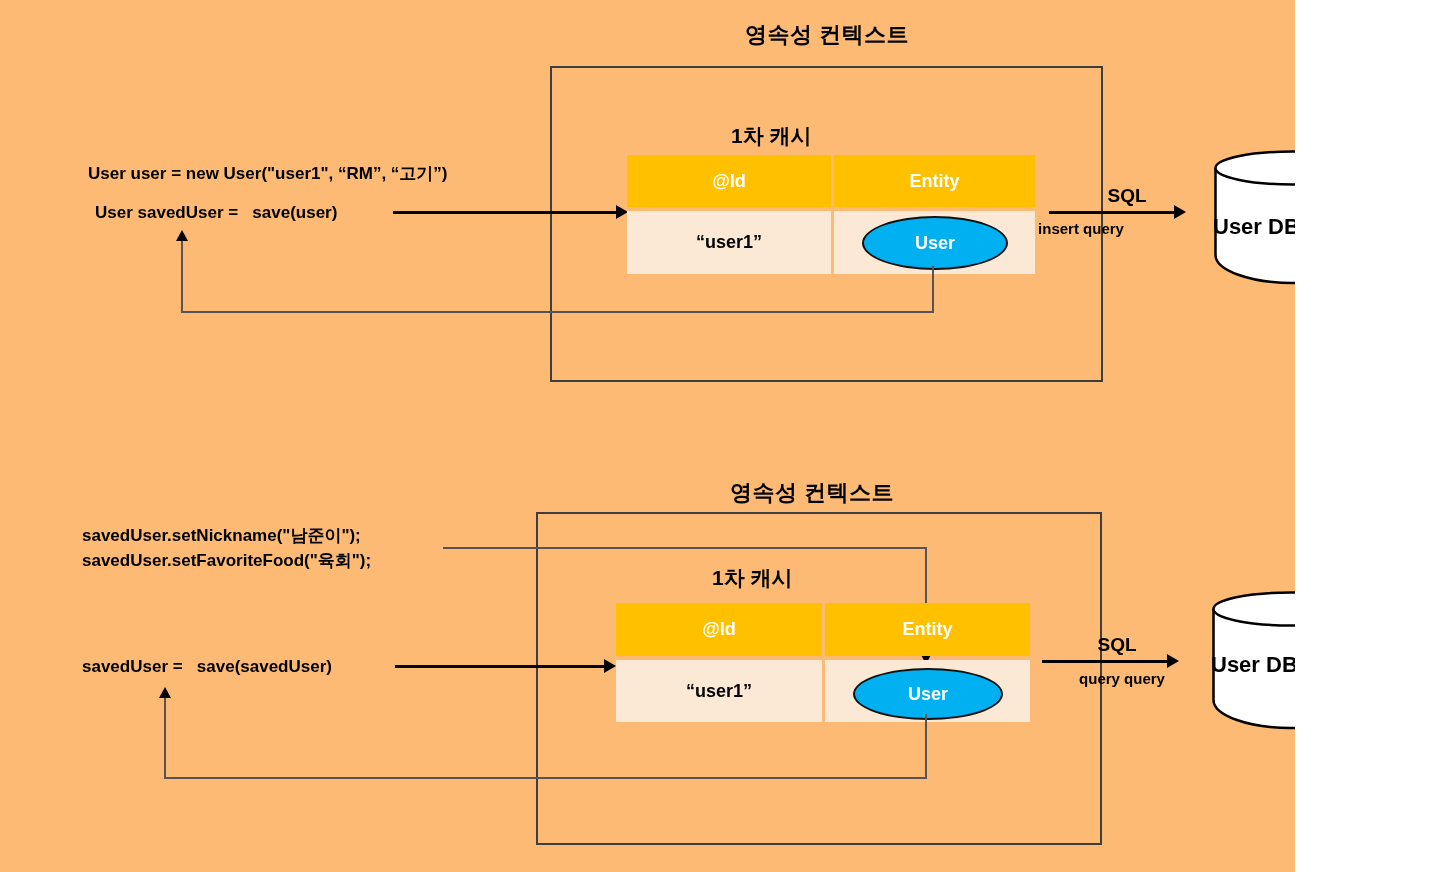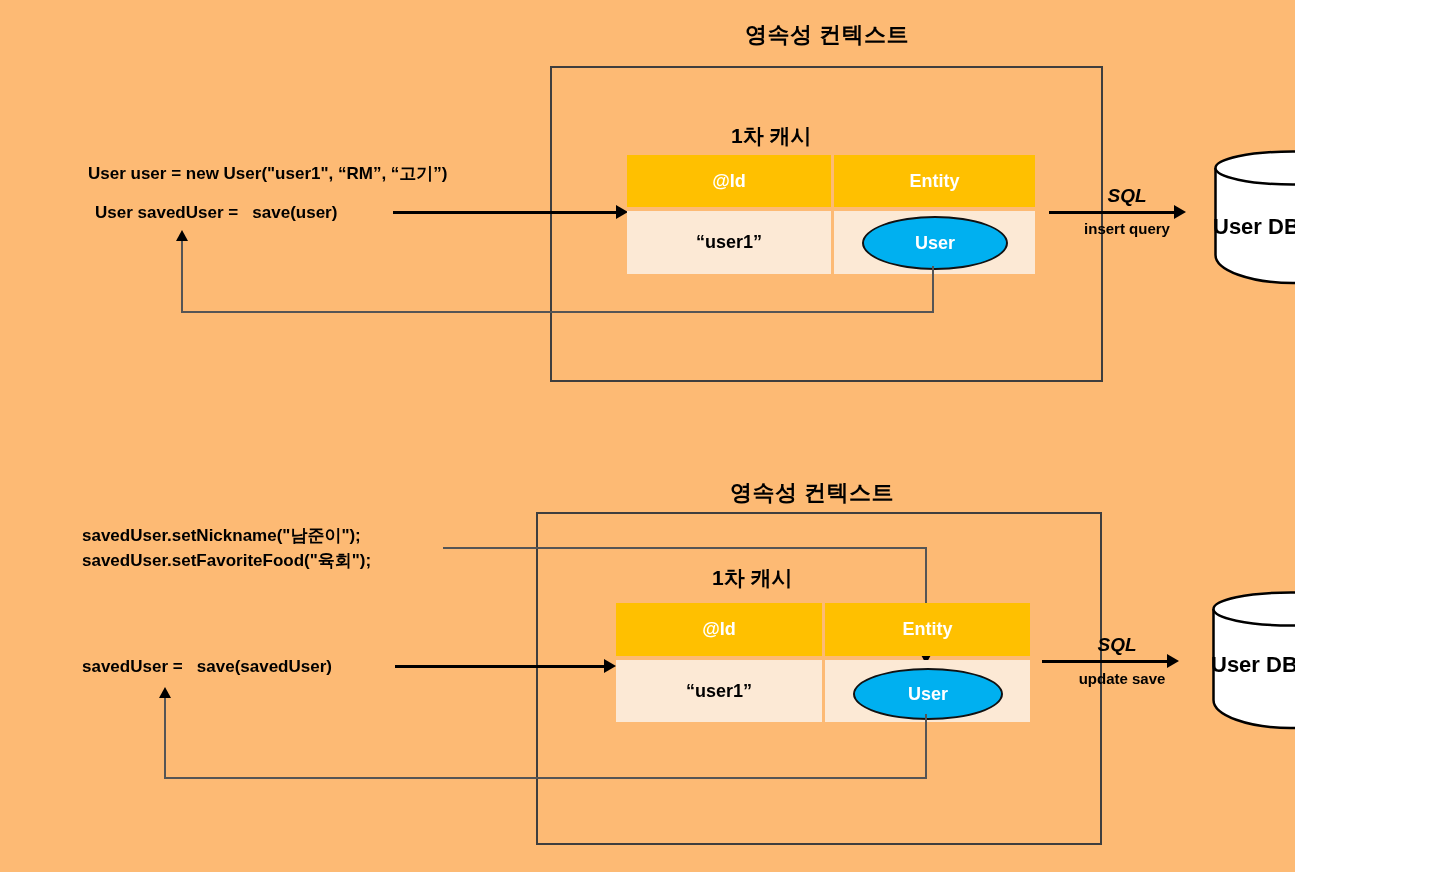--- a/index.html
+++ b/index.html
@@ -20,21 +20,21 @@
     background:var(--oval,#00B0F0);border:2px solid #111;border-radius:50%;
     color:#fff;font-size:18px;text-align:center;
     display:flex;align-items:center;justify-content:center;
   }
   .line-thick{background:#000;height:3px;}
   .line-thin{background:#555;}
   .vline-thin{background:#555;width:2px;}
   .ah-r{width:0;height:0;border-top:7px solid transparent;border-bottom:7px solid transparent;border-left:12px solid #000;}
   .ah-up{width:0;height:0;border-left:6px solid transparent;border-right:6px solid transparent;border-bottom:11px solid #000;}
   .ah-dn{width:0;height:0;border-left:6px solid transparent;border-right:6px solid transparent;border-top:11px solid #000;}
-  .sql-label{font-size:19px;text-align:center;font-style:italic;}
+  .sql-label{font-size:19px;text-align:center;}
   .sql-query{font-size:15px;text-align:center;}
   .db-label{font-size:22px;}
 </style>
 </head>
 <body>
 
 <div id="stage" style="--hdr: #FFC000; --body: #FCE9D5; --oval: #00B0F0;">
 
   <div class="abs ctx-title" style="left:600px;top:20px;width:454px;">영속성 컨텍스트</div>
 
@@ -62,21 +62,21 @@
   <div class="abs oval" style="left:862px;top:216px;width:142px;height:50px;">User</div>
 
   <div class="abs vline-thin" style="left:932px;top:266px;height:46px;"></div>
   <div class="abs line-thin" style="left:181px;top:311px;width:753px;height:2px;"></div>
   <div class="abs vline-thin" style="left:181px;top:241px;height:71px;"></div>
   <div class="abs ah-up" style="left:176px;top:230px;"></div>
 
   <div class="abs line-thick" style="left:1049px;top:211px;width:127px;"></div>
   <div class="abs ah-r" style="left:1174px;top:205px;"></div>
   <div class="abs sql-label" style="left:1072px;top:185px;width:110px;">SQL</div>
-  <div class="abs sql-query" style="left:1062px;top:220px;width:130px;">insert query</div>
+  <div class="abs sql-query" style="left:1016px;top:220px;width:130px;">insert query</div>
 
   <div class="abs" style="left:1213px;top:149px;width:160px;height:136px;">
     <svg width="160" height="136" viewBox="0 0 160 136">
       <path d="M2.5,19 L2.5,106 A77.5,28 0 0 0 157.5,106 L157.5,19" fill="#fff" stroke="#000" stroke-width="2.5"></path>
       <ellipse cx="80" cy="19" rx="77.5" ry="16.5" fill="#fff" stroke="#000" stroke-width="2.5"></ellipse>
     </svg>
   </div>
   <div class="abs db-label" style="left:1213px;top:214px;width:160px;">User DB</div>
 
   <div class="abs ctx-title" style="left:585px;top:478px;width:454px;">영속성 컨텍스트</div>
@@ -110,21 +110,21 @@
   <div class="abs oval" style="left:853px;top:668px;width:146px;height:48px;">User</div>
 
   <div class="abs vline-thin" style="left:925px;top:714px;height:64px;"></div>
   <div class="abs line-thin" style="left:164px;top:777px;width:763px;height:2px;"></div>
   <div class="abs vline-thin" style="left:164px;top:698px;height:80px;"></div>
   <div class="abs ah-up" style="left:159px;top:687px;"></div>
 
   <div class="abs line-thick" style="left:1042px;top:660px;width:127px;"></div>
   <div class="abs ah-r" style="left:1167px;top:654px;"></div>
   <div class="abs sql-label" style="left:1062px;top:634px;width:110px;">SQL</div>
-  <div class="abs sql-query" style="left:1052px;top:670px;width:140px;">update save</div>
+  <div class="abs sql-query" style="left:1052px;top:670px;width:140px;">query query</div>
 
   <div class="abs" style="left:1211px;top:590px;width:160px;height:140px;">
     <svg width="160" height="140" viewBox="0 0 160 140">
       <path d="M2.5,19 L2.5,110 A77.5,28 0 0 0 157.5,110 L157.5,19" fill="#fff" stroke="#000" stroke-width="2.5"></path>
       <ellipse cx="80" cy="19" rx="77.5" ry="16.5" fill="#fff" stroke="#000" stroke-width="2.5"></ellipse>
     </svg>
   </div>
   <div class="abs db-label" style="left:1211px;top:652px;width:160px;">User DB</div>
 
 </div>

